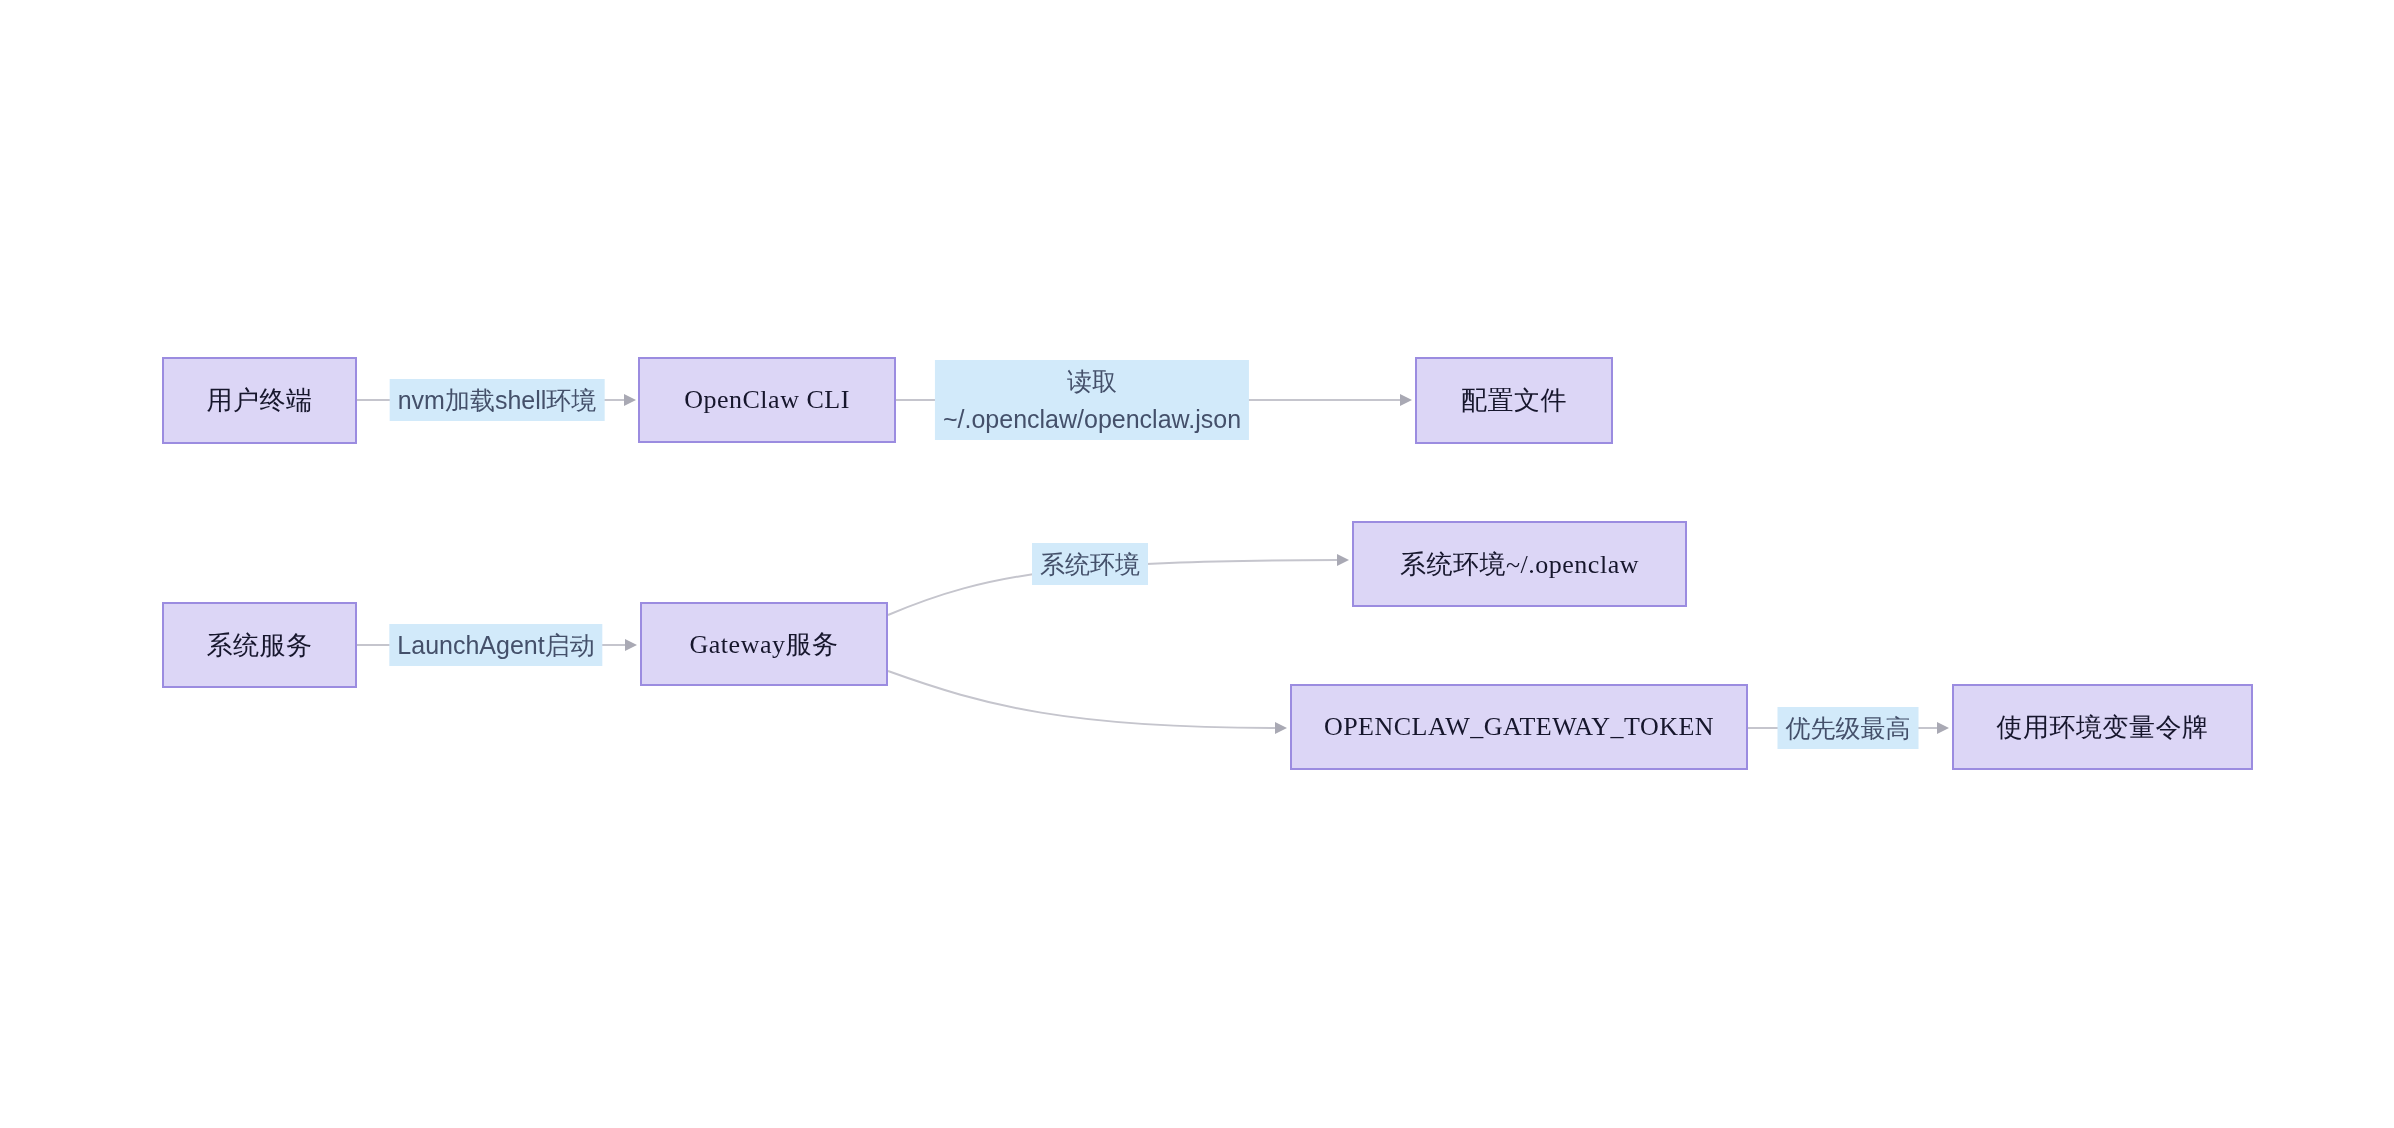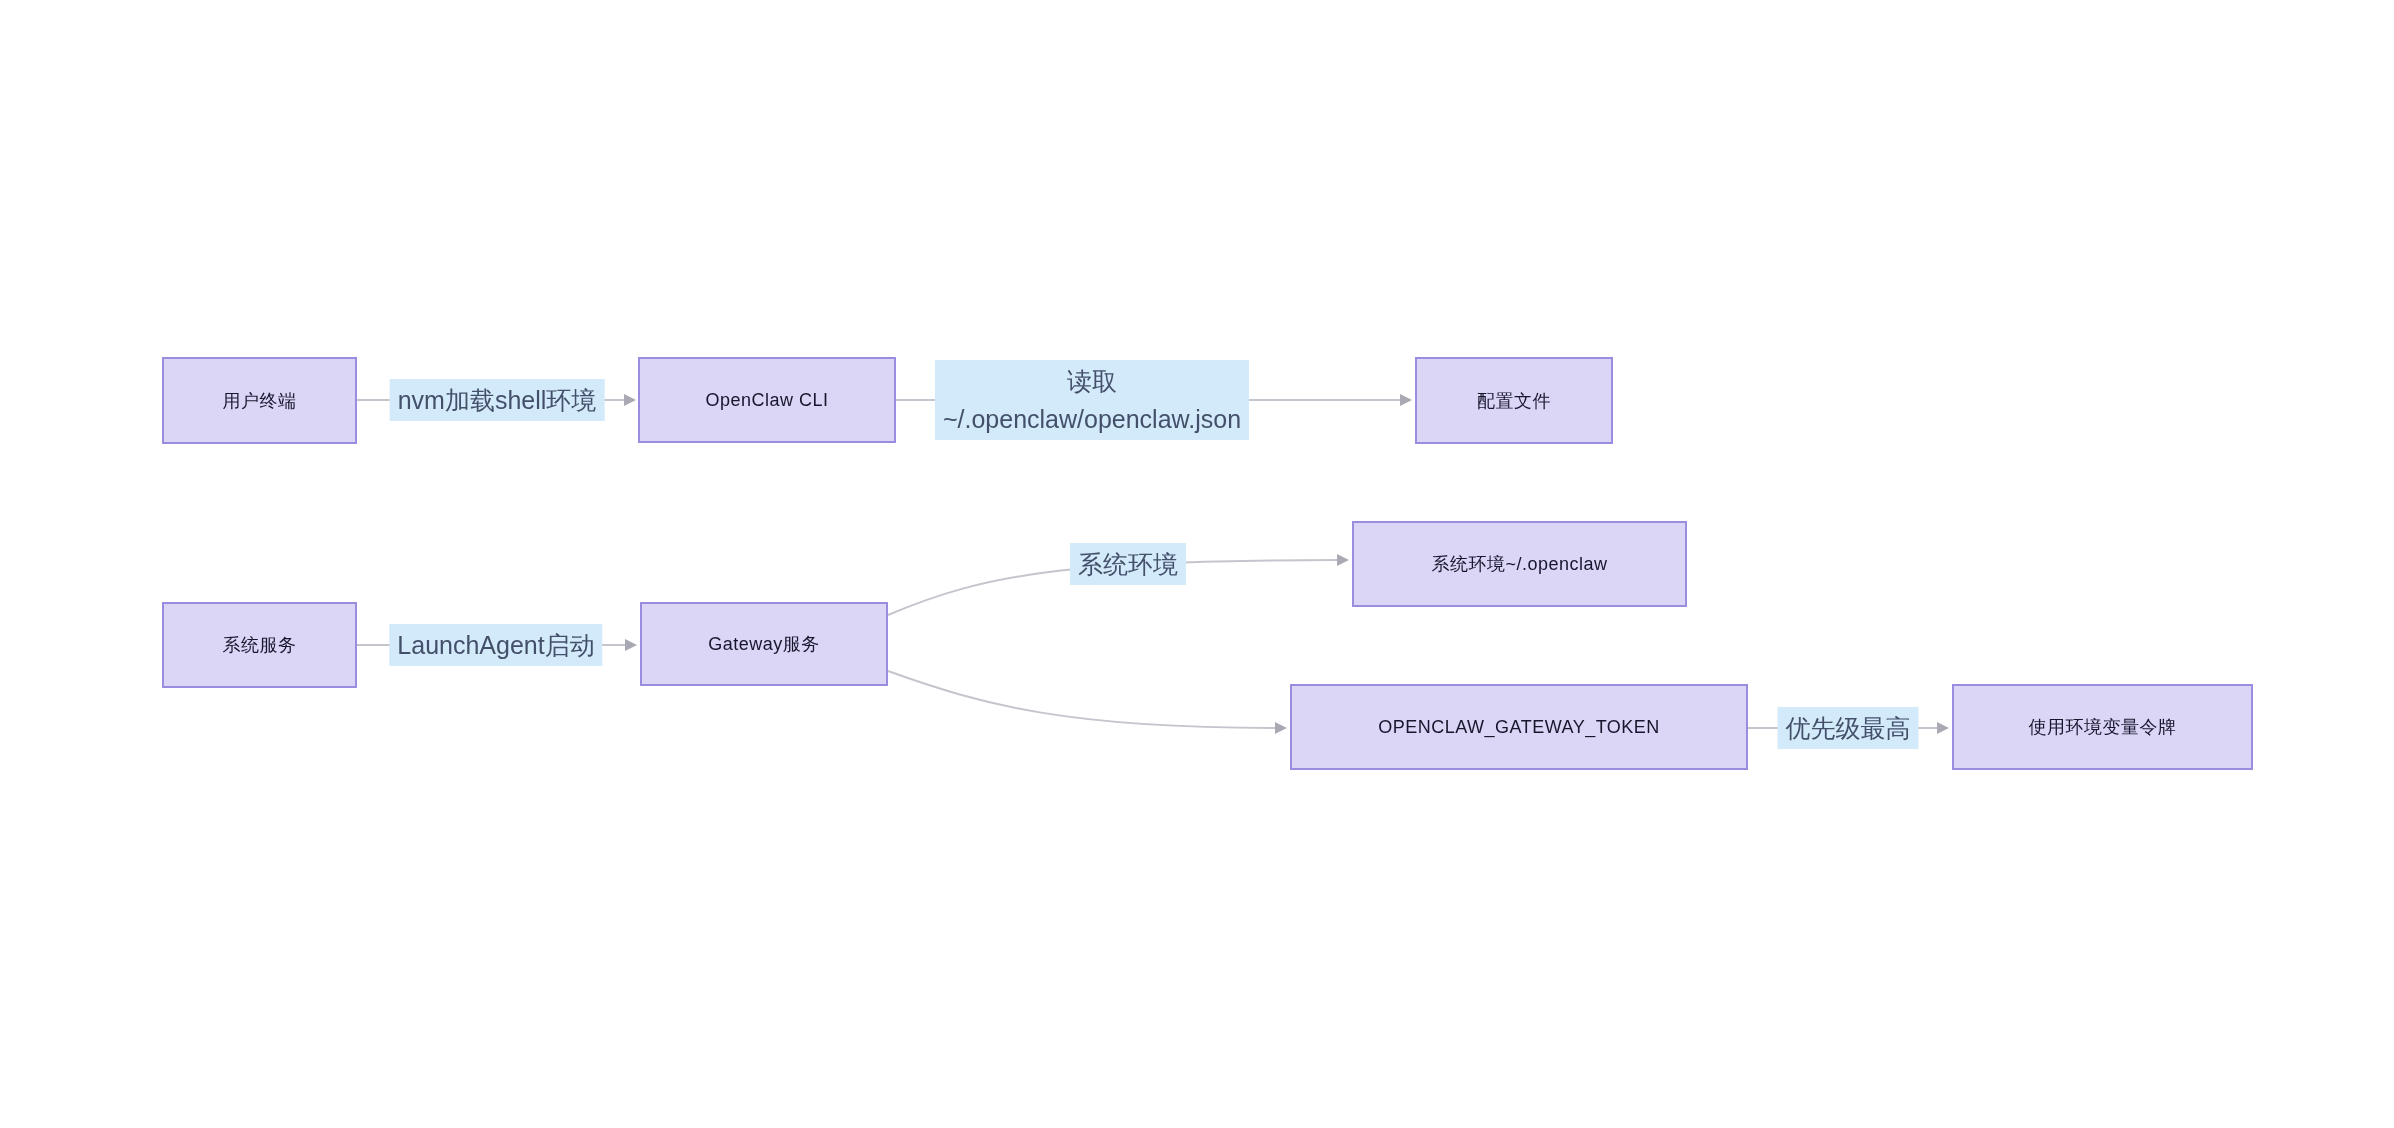--- a/index.html
+++ b/index.html
@@ -12,39 +12,39 @@
     --arrow:#a9a9b4;
     --bg:#ffffff;
   }
   *{margin:0;padding:0;box-sizing:border-box;}
   html,body{width:2394px;height:1128px;background:var(--bg);overflow:hidden;
     font-family:"Liberation Sans","DejaVu Sans",sans-serif;}
   .canvas{position:relative;width:2394px;height:1128px;background:var(--bg);}
   .edges{position:absolute;left:0;top:0;width:2394px;height:1128px;}
   .node{position:absolute;display:flex;align-items:center;justify-content:center;
     background:var(--node-fill);border:2px solid var(--node-border);
-    color:var(--node-text);font-size:18px;font-weight:500;text-align:center;
-    letter-spacing:.5px;}
+    color:var(--node-text);font-size:26px;font-weight:500;text-align:center;
+    letter-spacing:.5px;font-family:Liberation Serif, serif;}
   .edge-label{position:absolute;transform:translate(-50%,-50%);
     background:var(--label-bg);color:var(--label-text);font-size:25px;
     line-height:38px;padding:2px 8px;text-align:center;white-space:nowrap;}
   
   .n-user-terminal  {left:162px; top:357px; width:195px; height:87px;}
   .n-openclaw-cli   {left:638px; top:357px; width:258px; height:86px;}
   .n-config-file    {left:1415px;top:357px; width:198px; height:87px;}
   .n-system-service {left:162px; top:602px; width:195px; height:86px;}
   .n-gateway-service{left:640px; top:602px; width:248px; height:84px;}
   .n-cannot-access  {left:1352px;top:521px; width:335px; height:86px;}
   .n-gateway-token  {left:1290px;top:684px; width:458px; height:86px;}
   .n-use-env-token  {left:1952px;top:684px; width:301px; height:86px;}
   
   .l-nvm   {left:497px; top:400px;}
   .l-read  {left:1092px;top:400px;}
   .l-launch{left:496px; top:645px;}
-  .l-sysenv{left:1128px;top:564px;}
+  .l-sysenv{left:1090px;top:564px;}
   .l-envvar{left:1087px;top:728px;}
   .l-prio  {left:1848px;top:728px;}
 </style>
 </head>
 <body>
 
 <div class="canvas">
 
   <svg class="edges" viewBox="0 0 2394 1128" xmlns="http://www.w3.org/2000/svg">
     <defs>

